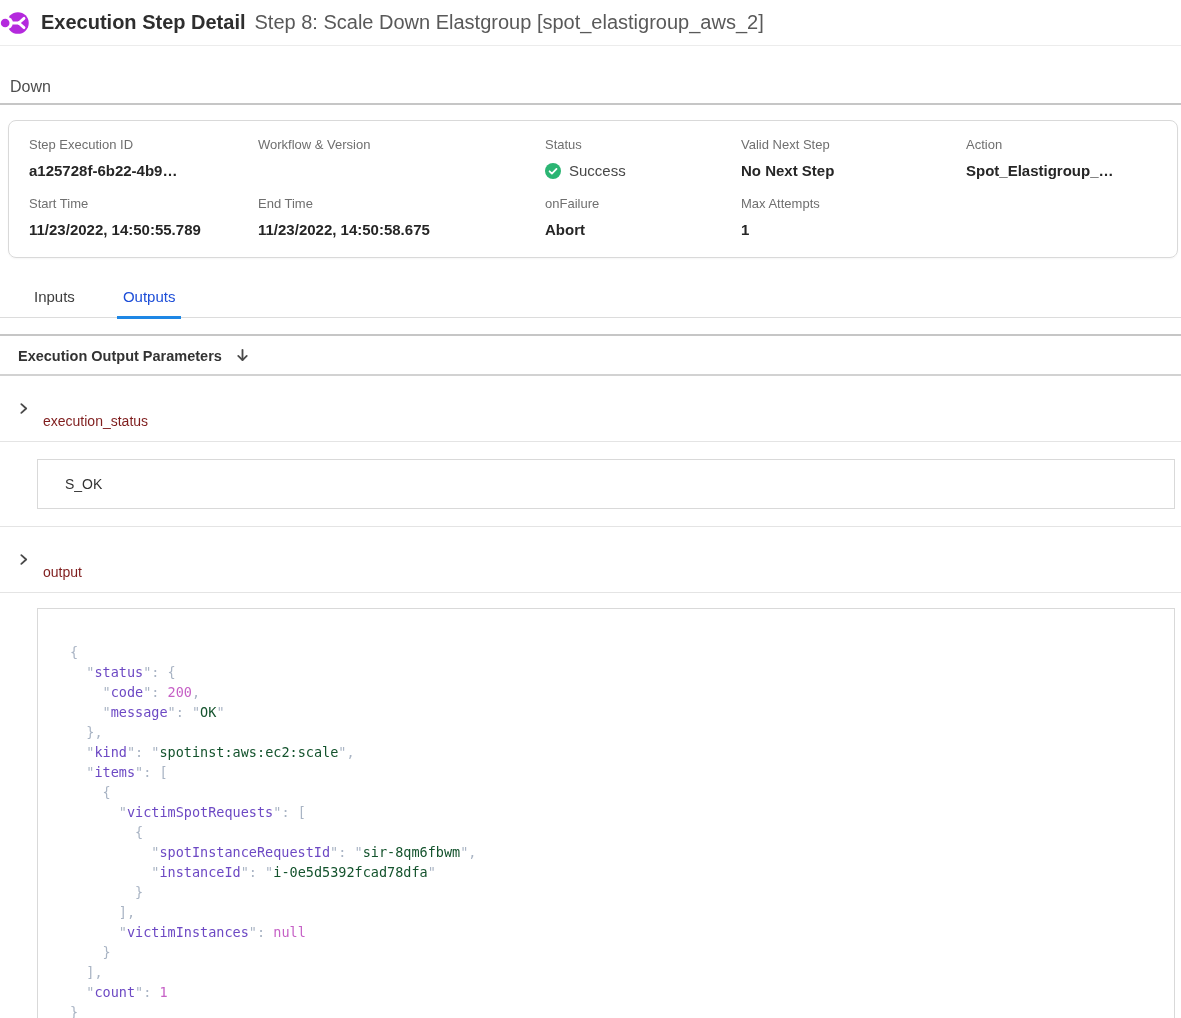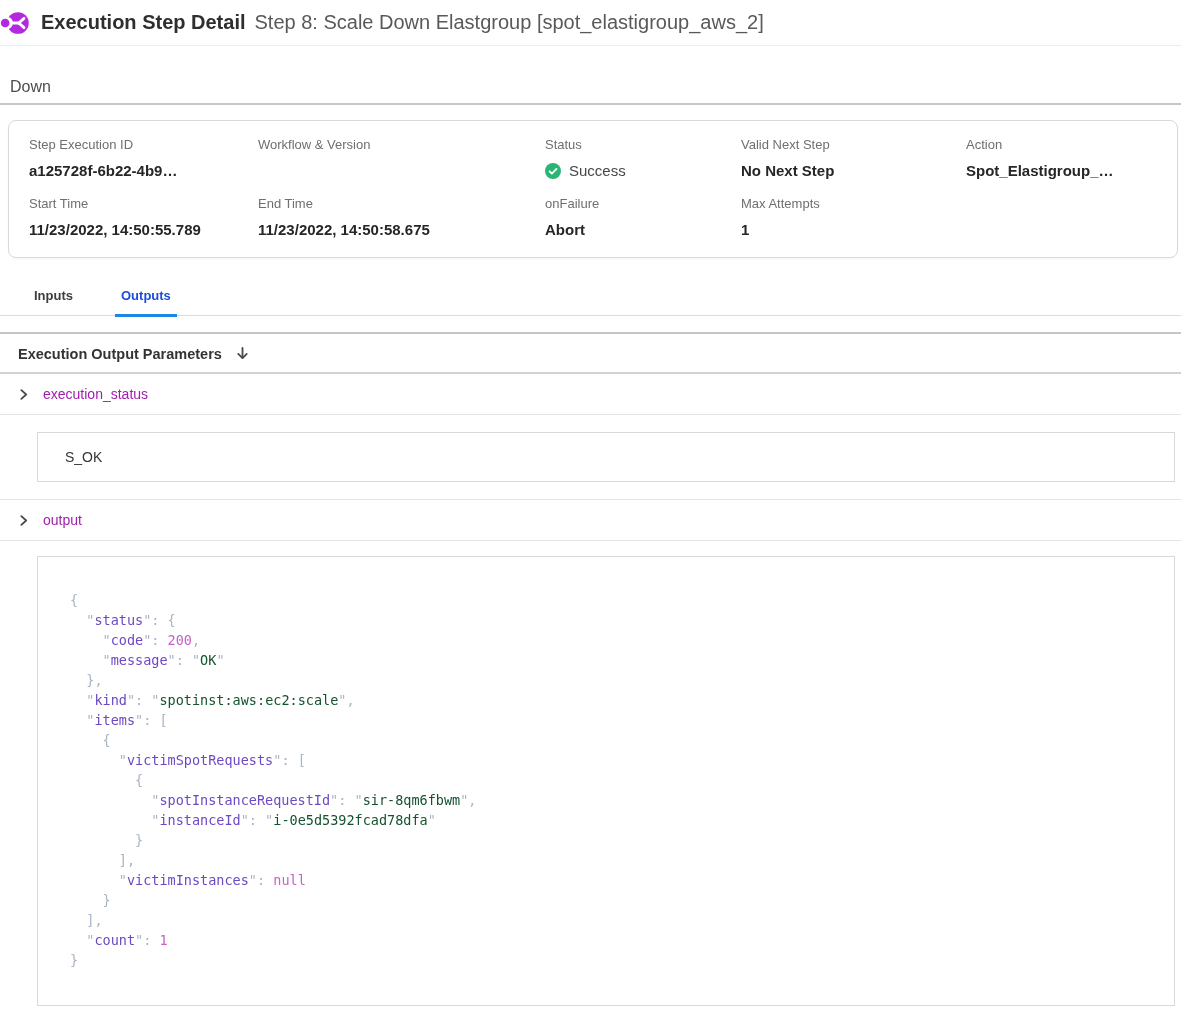--- a/index.html
+++ b/index.html
@@ -28,34 +28,34 @@
   .card-row + .card-row { margin-top:16px; }
   .field-label { font-size:13px; color:#6f6f6f; line-height:16px; }
   .field-value { margin-top:8px; font-size:15px; font-weight:700; color:#262626; line-height:19px; }
   .field-value.link { color:#1976d2; font-weight:700; cursor:pointer; }
   .field-value.status { display:flex; align-items:center; gap:8px; font-weight:400; color:#474747; }
   .check-icon { width:16px; height:16px; flex:0 0 auto; }
 
   
   .tabs { margin-top:30px; display:flex; gap:36px; padding-left:28px;
     border-bottom:1px solid #dcdcdc; }
-  .tab { font-size:13px; font-weight:700; color:#3d3d3d; padding:0 6px 11px 6px;
+  .tab { font-size:15px; font-weight:400; color:#3d3d3d; padding:0 6px 11px 6px;
     border-bottom:3px solid transparent; margin-bottom:-2px; cursor:pointer;text-align:right; }
   .tab.active { color:#1d4ed8; border-bottom-color:#1e87e5; }
 
   .section-sep { margin-top:16px; }
 
   
   .section-header { display:flex; align-items:center; gap:12px; padding:11px 0 10px 18px; }
   .section-header-title { font-size:14.5px; font-weight:700; color:#333; }
   .arrow-down-icon { width:17px; height:17px; }
 
   .param-row { display:flex; align-items:center; gap:13px; padding:12px 0 12px 17px; cursor:pointer; }
   .chevron-icon { width:13px; height:13px; flex:0 0 auto; }
-  .param-name { font-size:14px; color:#a21caf; }
+  .param-name { font-size:14px; color:#7f1d1d;margin-top:25px; }
 
   .value-box { margin:17px 6px 0 37px; border:1px solid #d9d9d9; background:#fff; }
   .value-box.single { padding:16px 0 16px 27px; font-size:14px; color:#333; }
   .value-box + .divider-light { margin-top:17px; }
 
   .json-box { margin:15px 6px 11px 37px; border:1px solid #d9d9d9; }
   .json-pre { margin:0; padding:33px 16px 35px 32px; white-space:pre;
     font-family:"DejaVu Sans Mono", monospace; font-size:13.5px; line-height:20px; color:#667; }
   .j-key { color:#6d49c4; }
   .j-str { color:#14532d;text-align:center; }

